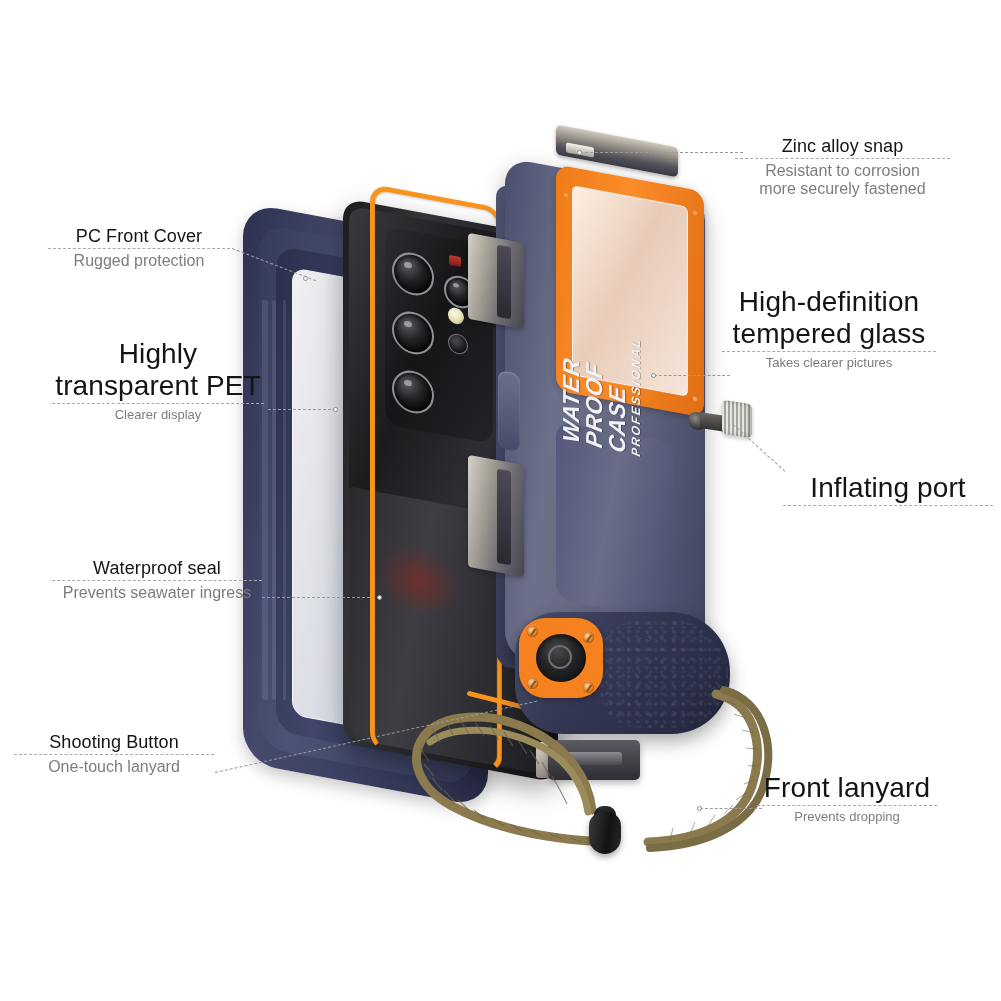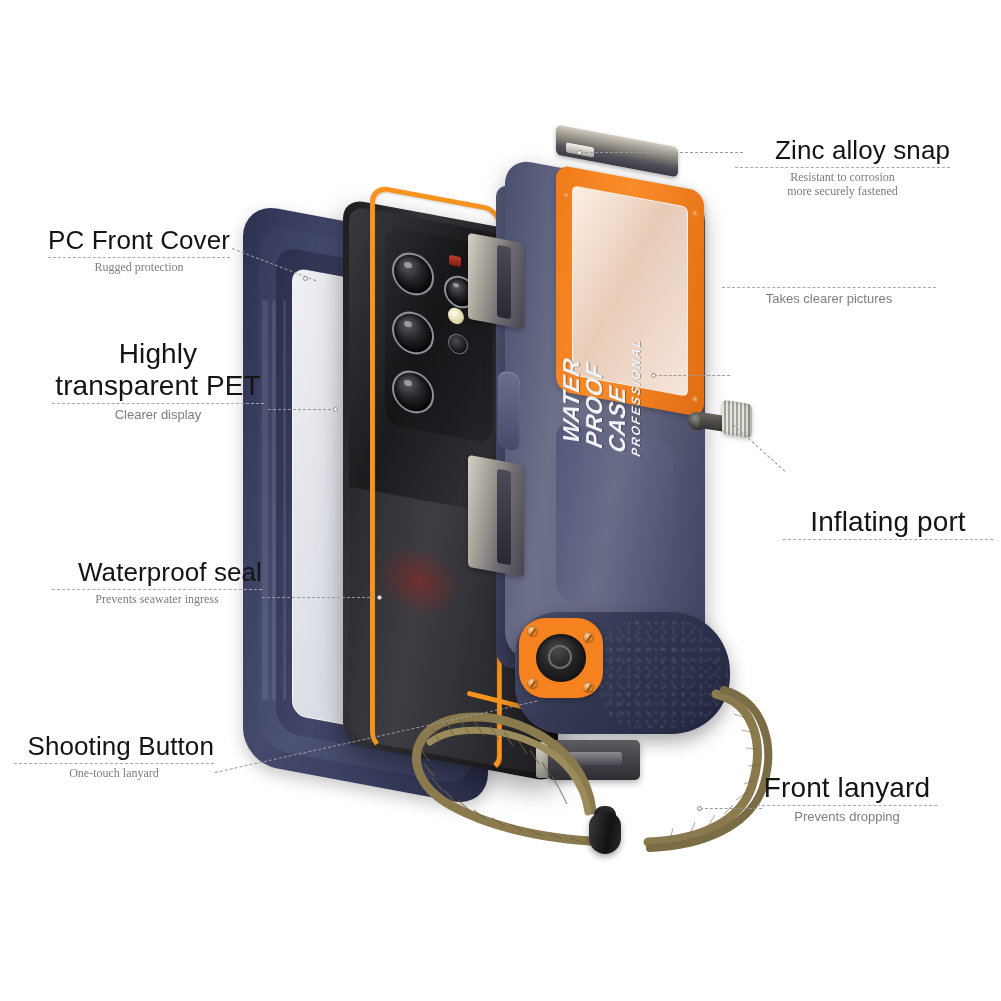--- a/index.html
+++ b/index.html
@@ -26,22 +26,22 @@
   .callout .sub {
     color: #7d7d7d;
     white-space: pre-line;
     line-height: 1.16;
   }
   .ta-c { text-align: center; }
 
   
   .t-xl .title { font-size: 28px; line-height: 1.14; }
   .t-xl .sub   { font-size: 13px; }
-  .t-lg .title { font-size: 26px; line-height: 1.14; text-align: right; }
-  .t-lg .sub   { font-size: 12px; font-family: Liberation Serif, serif; }
+  .t-lg .title { font-size: 18px; line-height: 1.14; }
+  .t-lg .sub   { font-size: 16px; }
 
   
   .leader { position: absolute; transform-origin: 0 50%; height: 0;
             border-top: 1px dashed #9a9a9a; pointer-events:none; }
   .dot { position: absolute; width: 5px; height: 5px; border-radius: 50%;
          background: #fff; border: 1px solid #8d8d8d; }
 
   
   #art { position: absolute; left: 0; top: 0; width: 1001px; height: 1001px; }
 
@@ -460,25 +460,27 @@
   </div>
 
   <div class="callout t-lg ta-c" id="c-zinc" style="left:735px; top:136px; width:215px;">
     <div class="title">Zinc alloy snap</div>
     <div class="rule"></div>
     <div class="sub">Resistant to corrosion
 more securely fastened</div>
   </div>
 
   <div class="callout t-xl ta-c" id="c-glass" style="left:722px; top:286px; width:214px;">
+    <div class="title">High-definition
+tempered glass</div>
     <div class="rule"></div>
     <div class="sub">Takes clearer pictures</div>
   </div>
 
-  <div class="callout t-xl ta-c" id="c-port" style="left:783px; top:506px; width:210px;">
+  <div class="callout t-xl ta-c" id="c-port" style="left:783px; top:472px; width:210px;">
     <div class="title">Inflating port</div>
     <div class="rule"></div>
   </div>
 
   <div class="callout t-xl ta-c" id="c-lanyard" style="left:757px; top:772px; width:180px;">
     <div class="title">Front lanyard</div>
     <div class="rule"></div>
     <div class="sub">Prevents dropping</div>
   </div>
 

